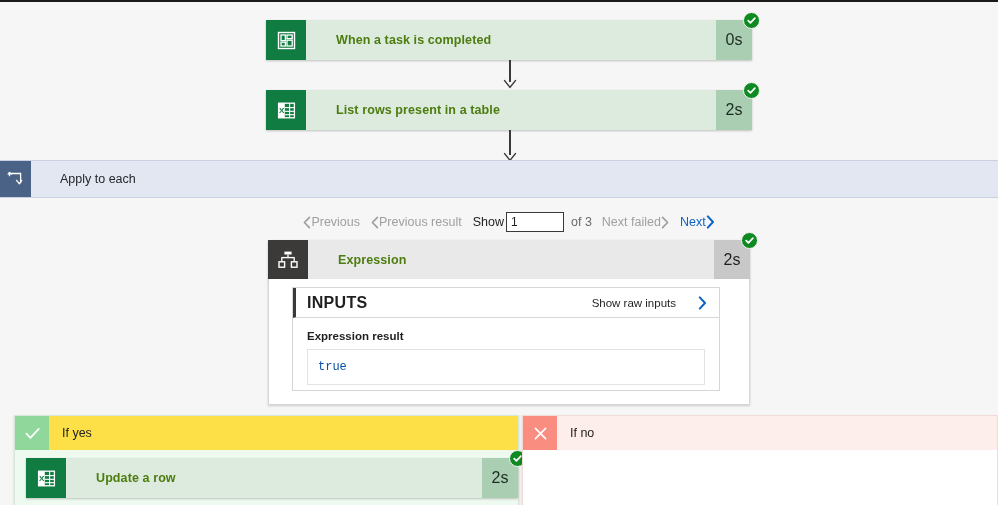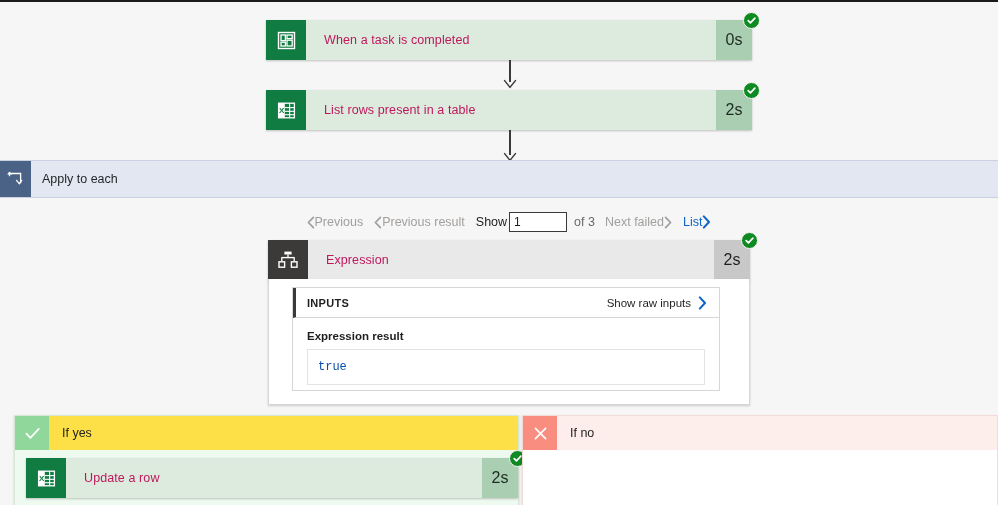--- a/index.html
+++ b/index.html
@@ -40,24 +40,25 @@
     justify-content: center;
     background: #107c41;
   }
   .card-icon.planner { background: #107c41; }
   .card-icon.excel   { background: #107c41; }
   .card-icon.condition { background: #3b3a39; }
   .card-title {
     flex: 1 1 auto;
     display: flex;
     align-items: center;
-    padding-left: 18px;
+    padding-left: 30px;
     font-size: 12.5px;
-    color: #be185d;
+    color: #4d7c0f;
     letter-spacing: 0.1px;
+    font-weight: bold;
   }
   .card-duration {
     flex: 0 0 auto;
     width: 36px;
     display: flex;
     align-items: center;
     justify-content: center;
     background: #a9ceb2;
     font-size: 16px;
     color: #1e2b22;
@@ -118,21 +119,21 @@
     width: 31px;
     flex: 0 0 31px;
     background: #4a6285;
     display: flex;
     align-items: center;
     justify-content: center;
   }
   #apply-each .loop-label {
     display: flex;
     align-items: center;
-    padding-left: 11px;
+    padding-left: 29px;
     font-size: 12.5px;
     color: #25272b;
     text-align: center;
   }
 
   
   #pager {
     position: absolute;
     left: 268px;
     top: 207px;
@@ -196,30 +197,30 @@
   #inputs-header {
     height: 30px;
     border-bottom: 1px solid #d6d6d6;
     border-left: 3px solid #3b3a39;
     display: flex;
     align-items: center;
     padding: 0 12px 0 11px;
     box-sizing: border-box;
   }
   #inputs-header .hdr-title {
-    font-size: 11px;
+    font-size: 16px;
     font-weight: bold;
     color: #201f1e;
     letter-spacing: 0.3px;
     flex: 1 1 auto;
   }
   #inputs-header .raw-link {
     display: flex;
     align-items: center;
-    gap: 7px;
+    gap: 22px;
     font-size: 11.5px;
     color: #201f1e;
     cursor: pointer;
   }
   #inputs-body { padding: 12px 14px 0 14px; }
   .field-label {
     font-size: 11.5px;
     font-weight: bold;
     color: #201f1e;
     margin-bottom: 7px;
@@ -374,21 +375,21 @@
     <input class="page-input" type="text" value="1" style="">
     <span class="of-label">of 3</span>
     <div class="pitem">
       <span>Next failed</span>
       <svg class="chev" width="8" height="13" viewBox="0 0 8 13">
         <polyline points="1.6,1.3 6.6,6.5 1.6,11.7" fill="none" stroke="currentColor" stroke-width="1.7" stroke-linecap="round" stroke-linejoin="round"></polyline>
       </svg>
     </div>
     <div class="sep"></div>
     <div class="pitem enabled">
-      <span>List</span>
+      <span>Next</span>
       <svg class="chev" width="9" height="14" viewBox="0 0 9 14">
         <polyline points="1.8,1.4 7,7 1.8,12.6" fill="none" stroke="currentColor" stroke-width="2" stroke-linecap="round" stroke-linejoin="round"></polyline>
       </svg>
     </div>
   </div>
 
   <div class="card condition-card" id="card-condition" style="left:268px; top:238px; width:482px;">
     <div class="card-icon condition">
       <svg width="22" height="22" viewBox="0 0 22 22">
         <rect x="7.4" y="2.6" width="7.2" height="2.9" fill="#ffffff"></rect>

